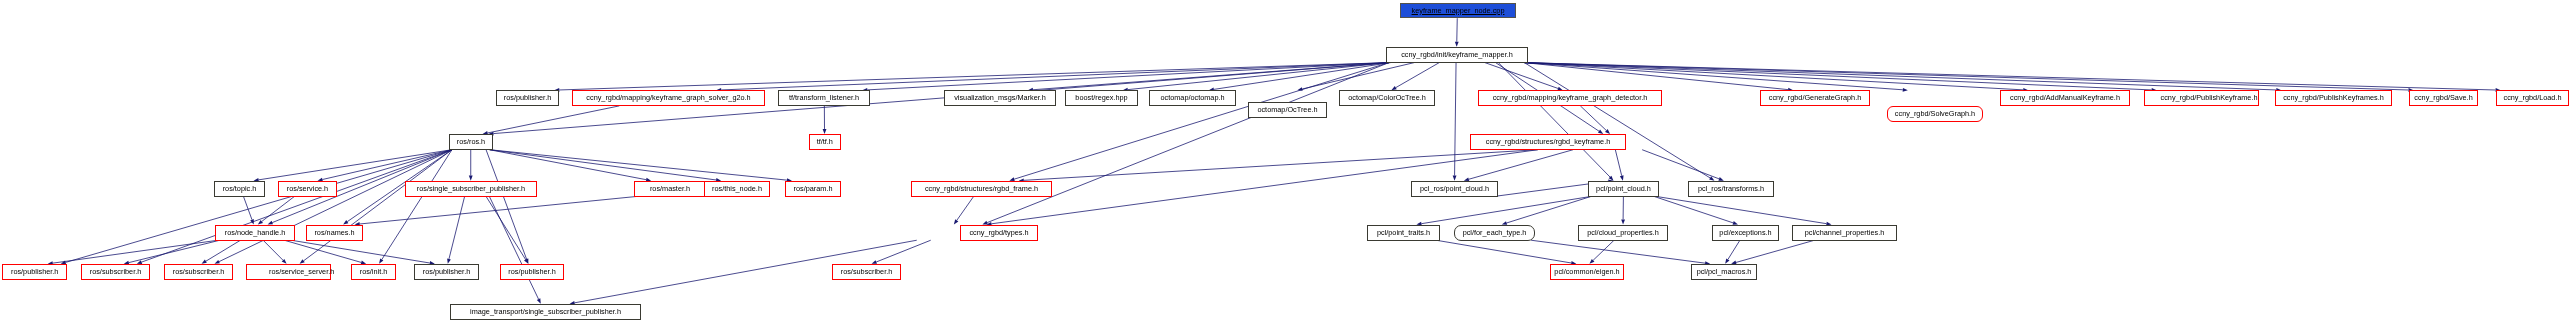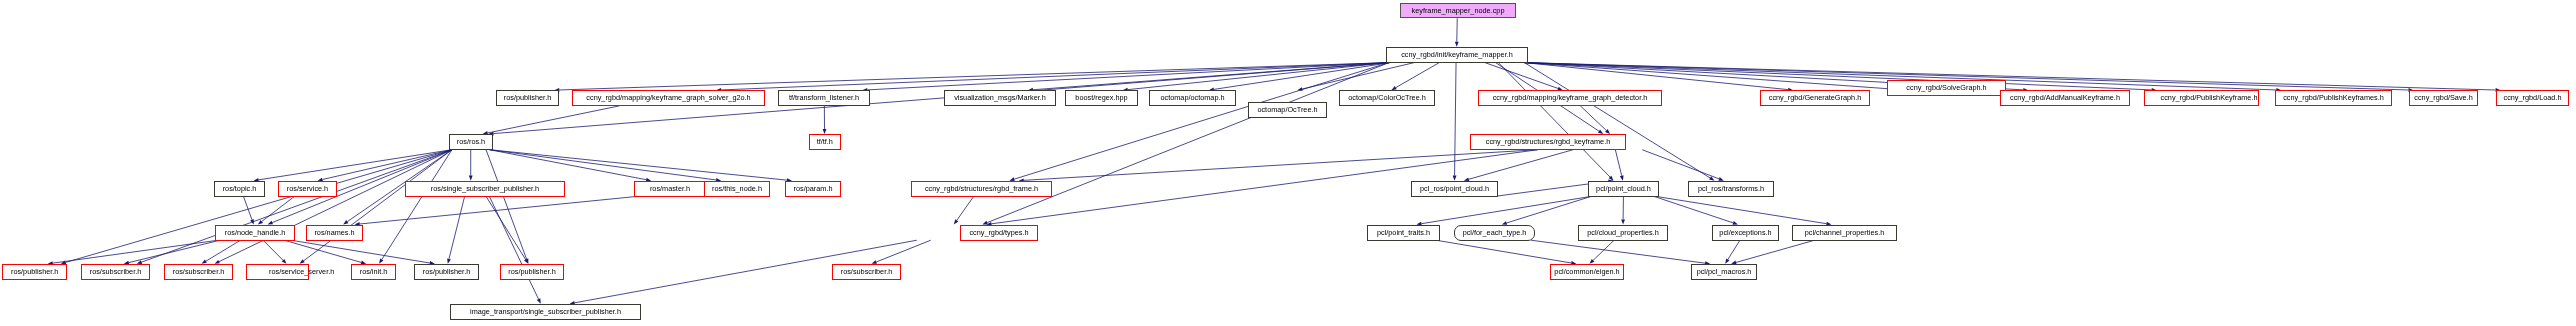--- a/index.html
+++ b/index.html
@@ -19,24 +19,25 @@
     text-align:center;
     font-size:7.3px;
     color:#000000;
     background:#ffffff;
     border:0.6px solid #3a3a32;
     white-space:nowrap;
     cursor:pointer;
   }
   .node.truncated{border-color:#ff0000;}
   .node.root{
-    background:#f0abfc;
+    background:#1d4ed8;
     border:1.1px solid #53524b;
     line-height:13px;
     cursor:default;
+    text-decoration:underline;
   }
 </style>
 </head>
 <body>
 
 <div id="canvas">
   <svg id="edge-layer" xmlns="http://www.w3.org/2000/svg" width="2576" height="327" viewBox="0 0 4583 581">
       <line x1="2592.625" y1="32" x2="2591.7726094587315" y2="74.00185275817394" stroke="#191970" stroke-width="1.4"></line>
       <polygon points="2591.59,83 2588.373309389597,73.93286696265328 2595.171909527866,74.0708385536946" fill="#191970"></polygon>
       <line x1="2471" y1="111" x2="994.9951044971725" y2="159.70319183814044" stroke="#191970" stroke-width="1.4"></line>
@@ -188,51 +189,51 @@
       <div class="node" style="left: 496px; top: 90px; width: 63px;">ros/publisher.h</div>
       <div class="node truncated" style="left: 572px; top: 90px; width: 193px;">ccny_rgbd/mapping/keyframe_graph_solver_g2o.h</div>
       <div class="node" style="left: 778px; top: 90px; width: 92px;">tf/transform_listener.h</div>
       <div class="node" style="left: 944px; top: 90px; width: 112px;">visualization_msgs/Marker.h</div>
       <div class="node" style="left: 1065px; top: 90px; width: 73px;">boost/regex.hpp</div>
       <div class="node" style="left: 1149px; top: 90px; width: 87px;">octomap/octomap.h</div>
       <div class="node" style="left: 1248px; top: 90px; width: 79px; margin-top: 12px;">octomap/OcTree.h</div>
       <div class="node" style="left: 1339px; top: 90px; width: 96px;">octomap/ColorOcTree.h</div>
       <div class="node truncated" style="left: 1478px; top: 90px; width: 184px;">ccny_rgbd/mapping/keyframe_graph_detector.h</div>
       <div class="node truncated" style="left: 1760px; top: 90px; width: 110px;">ccny_rgbd/GenerateGraph.h</div>
-      <div class="node truncated" style="left: 1887px; top: 80px; width: 119px;">ccny_rgbd/SolveGraph.h</div>
+      <div class="node truncated" style="left: 1887px; top: 106px; width: 96px; border-radius: 6px;">ccny_rgbd/SolveGraph.h</div>
       <div class="node truncated" style="left: 2000px; top: 90px; width: 130px;">ccny_rgbd/AddManualKeyframe.h</div>
       <div class="node truncated" style="left: 2144px; top: 90px; width: 115px; padding-left: 15px;">ccny_rgbd/PublishKeyframe.h</div>
       <div class="node truncated" style="left: 2275px; top: 90px; width: 117px;">ccny_rgbd/PublishKeyframes.h</div>
       <div class="node truncated" style="left: 2409px; top: 90px; width: 69px;">ccny_rgbd/Save.h</div>
       <div class="node truncated" style="left: 2496px; top: 90px; width: 73px;">ccny_rgbd/Load.h</div>
       <div class="node" style="left: 449px; top: 134px; width: 44px;">ros/ros.h</div>
       <div class="node truncated" style="left: 809px; top: 134px; width: 31.5px;">tf/tf.h</div>
       <div class="node truncated" style="left: 1470px; top: 134px; width: 156px;">ccny_rgbd/structures/rgbd_keyframe.h</div>
       <div class="node" style="left: 214px; top: 181px; width: 51px;">ros/topic.h</div>
       <div class="node truncated" style="left: 278px; top: 181px; width: 59px;">ros/service.h</div>
-      <div class="node truncated" style="left: 405px; top: 181px; width: 160px;">ros/single_subscriber_publisher.h</div>
+      <div class="node truncated" style="left: 405px; top: 181px; width: 132px;">ros/single_subscriber_publisher.h</div>
       <div class="node truncated" style="left: 634px; top: 181px; width: 72px;">ros/master.h</div>
       <div class="node truncated" style="left: 704px; top: 181px; width: 66px;">ros/this_node.h</div>
       <div class="node truncated" style="left: 785px; top: 181px; width: 56px;">ros/param.h</div>
       <div class="node truncated" style="left: 911px; top: 181px; width: 141px;">ccny_rgbd/structures/rgbd_frame.h</div>
       <div class="node" style="left: 1411px; top: 181px; width: 87px;">pcl_ros/point_cloud.h</div>
       <div class="node" style="left: 1588px; top: 181px; width: 71px;">pcl/point_cloud.h</div>
       <div class="node" style="left: 1688px; top: 181px; width: 86px;">pcl_ros/transforms.h</div>
       <div class="node truncated" style="left: 215px; top: 225px; width: 80px;">ros/node_handle.h</div>
       <div class="node truncated" style="left: 306px; top: 225px; width: 57px;">ros/names.h</div>
       <div class="node truncated" style="left: 913px; top: 225px; width: 78px; margin-left: 47px;">ccny_rgbd/types.h</div>
       <div class="node" style="left: 1367px; top: 225px; width: 73px;">pcl/point_traits.h</div>
       <div class="node" style="left: 1454px; top: 225px; width: 81px; border-radius: 7px;">pcl/for_each_type.h</div>
       <div class="node" style="left: 1578px; top: 225px; width: 90px;">pcl/cloud_properties.h</div>
       <div class="node" style="left: 1712px; top: 225px; width: 67px;">pcl/exceptions.h</div>
       <div class="node" style="left: 1792px; top: 225px; width: 105px;">pcl/channel_properties.h</div>
       <div class="node truncated" style="left: 2.2px; top: 264px; width: 65px;">ros/publisher.h</div>
       <div class="node truncated" style="left: 81px; top: 264px; width: 69px;">ros/subscriber.h</div>
       <div class="node truncated" style="left: 164px; top: 264px; width: 69px;">ros/subscriber.h</div>
-      <div class="node truncated" style="left: 246px; top: 264px; width: 63px; padding-left: 22px;">ros/service_server.h</div>
+      <div class="node truncated" style="left: 246px; top: 264px; width: 85px; padding-left: 22px;">ros/service_server.h</div>
       <div class="node truncated" style="left: 351px; top: 264px; width: 45px;">ros/init.h</div>
       <div class="node" style="left: 414px; top: 264px; width: 65px;">ros/publisher.h</div>
       <div class="node truncated" style="left: 500px; top: 264px; width: 64px;">ros/publisher.h</div>
       <div class="node truncated" style="left: 832px; top: 264px; width: 69px;">ros/subscriber.h</div>
       <div class="node truncated" style="left: 1550px; top: 264px; width: 74px;">pcl/common/eigen.h</div>
       <div class="node" style="left: 1691px; top: 264px; width: 66px;">pcl/pcl_macros.h</div>
       <div class="node" style="left: 450px; top: 304px; width: 191px;">image_transport/single_subscriber_publisher.h</div>
     </div>
 </div>
 

